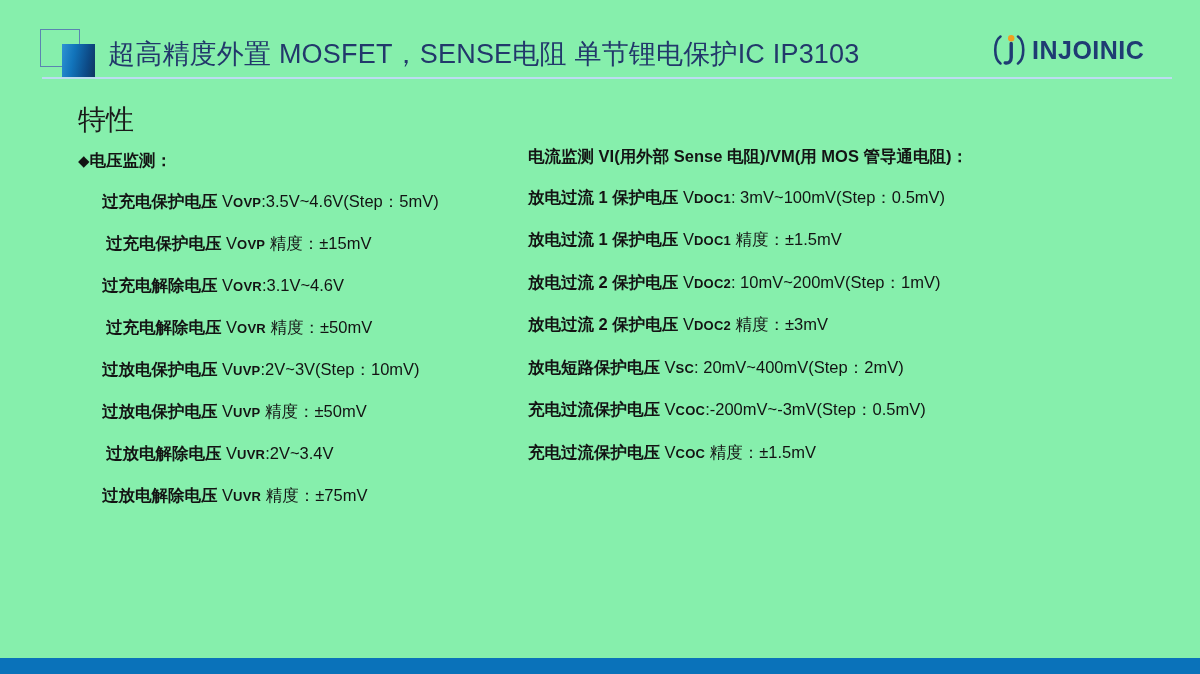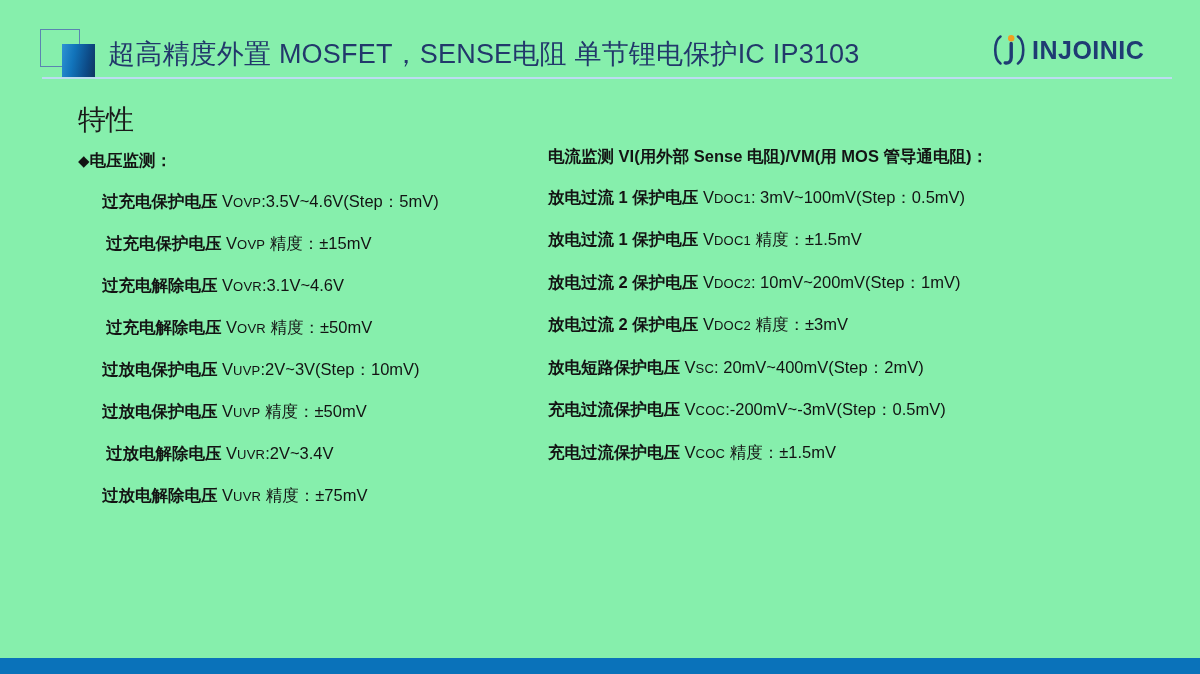--- a/index.html
+++ b/index.html
@@ -40,40 +40,40 @@
   .logo { position: absolute; right: 36px; top: 33px; height: 34px; display: flex; align-items: center; }
   .logo svg { display: block; }
 
   
   .section-title {
     position: absolute; left: 78px; top: 104px;
     font-size: 28px; color: #1a1a1a; font-weight: 400; line-height: 32px;
   }
 
   .col-left { position: absolute; left: 78px; top: 146px; width: 470px; }
-  .col-right { position: absolute; left: 548px; top: 136px; width: 470px; }
+  .col-right { position: absolute; left: 528px; top: 136px; width: 470px; }
 
   .bullet-head {
     font-size: 16.5px; color: #131313; font-weight: 600;
     line-height: 28px; margin-bottom: 6px; white-space: nowrap;
   }
   .diamond { font-size: 15px; }
 
   .line {
     font-size: 16.5px; color: #131313; line-height: 40px;
     white-space: nowrap; font-weight: 600;
   }
   .col-left .line { padding-left: 24px; }
   .col-left .line.i1 { padding-left: 28px; }
   .col-right .line { padding-left: 0; line-height: 40.5px; }
   .col-right .line.first { font-weight: 600; }
 
   
   .lt { font-weight: 400; }
-  .sub { font-size: 0.79em; font-weight: 400; letter-spacing: 0.2px; text-align: right; }
+  .sub { font-size: 0.79em; font-weight: 700; letter-spacing: 0.2px; text-align: right; }
 
   
   .footer-bar {
     position: absolute; left: 0; bottom: 0; width: 1200px; height: 16px;
     background: #0a72ba;
   }
 </style>
 </head>
 <body>
 

